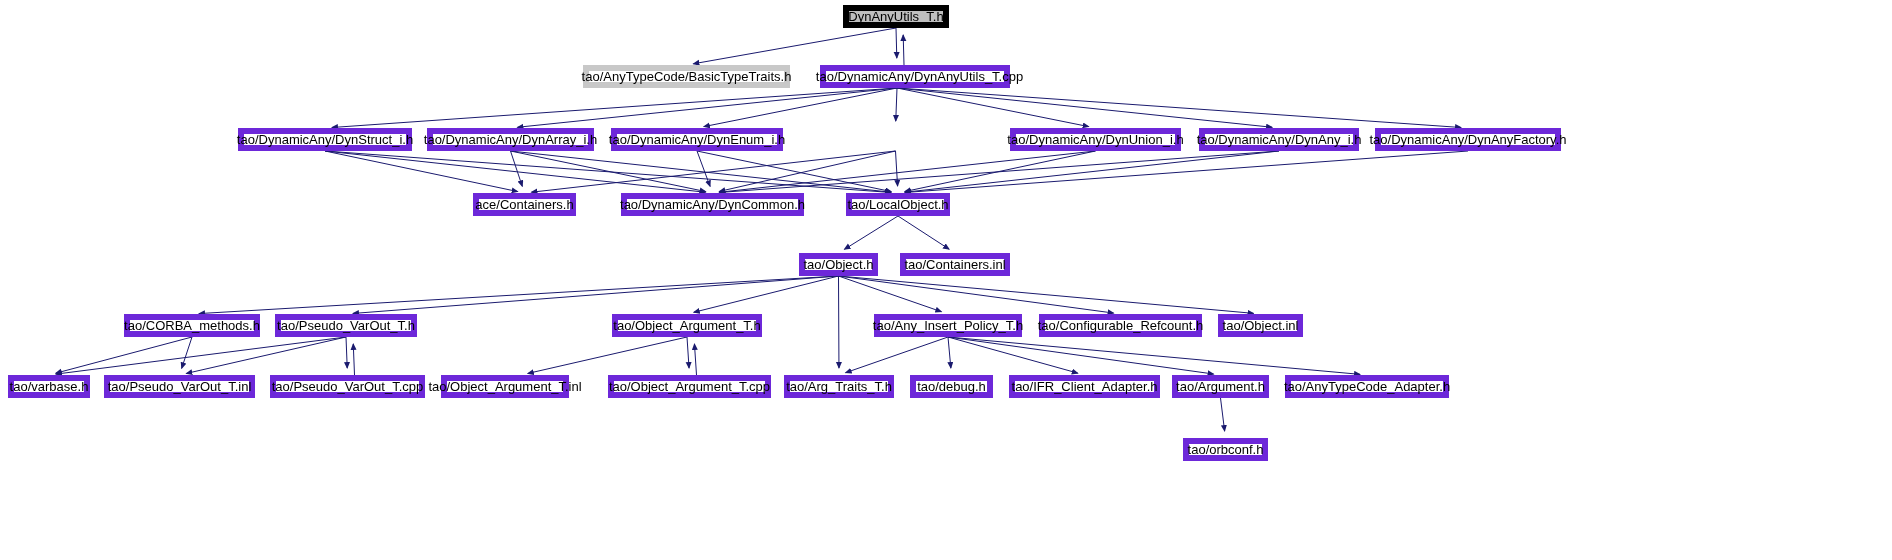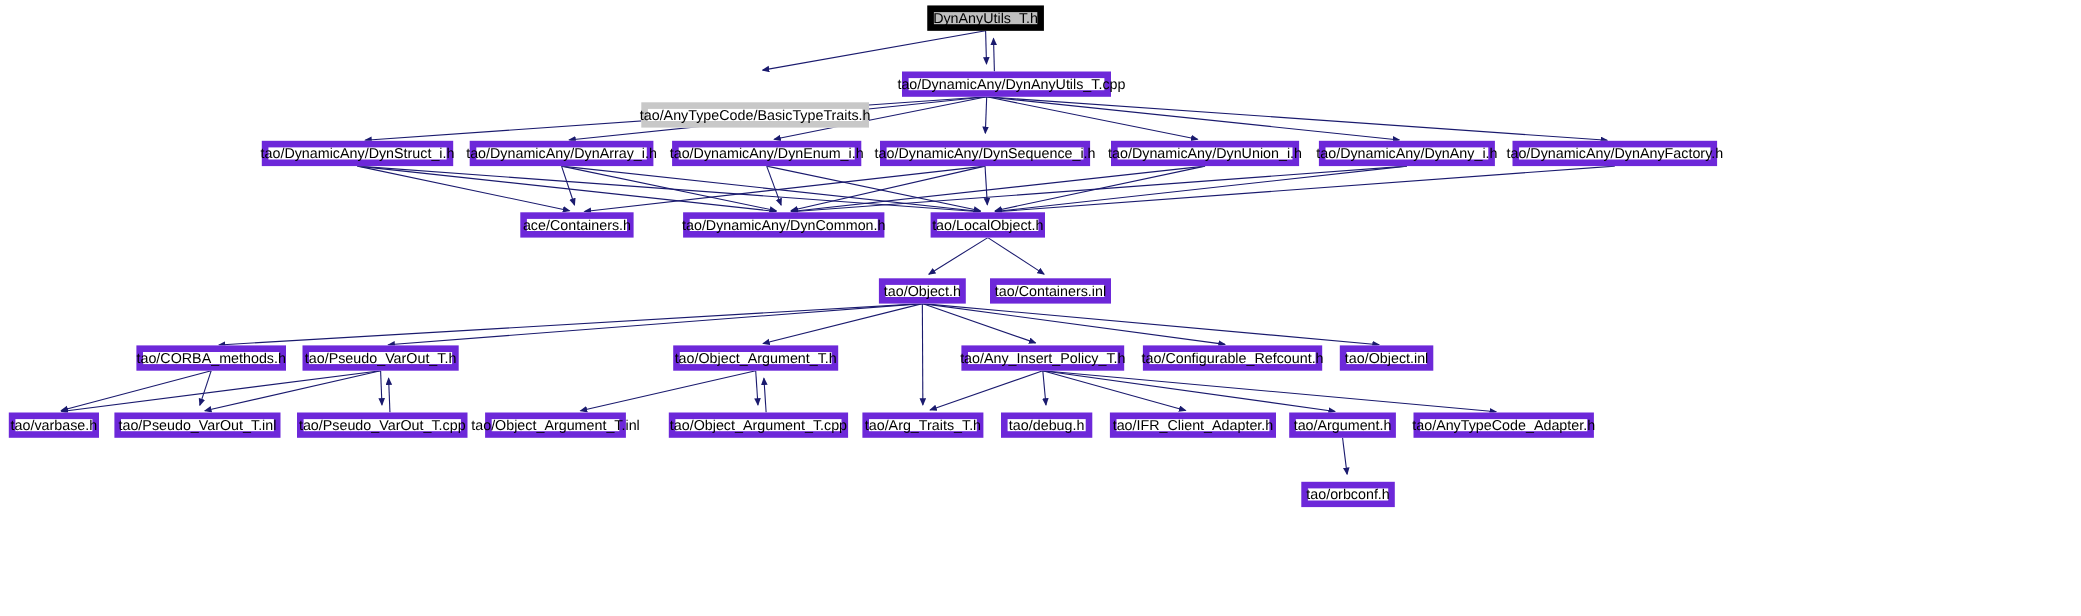--- a/index.html
+++ b/index.html
@@ -38,21 +38,20 @@
     height: 23px;
     padding: 0 7px;
     letter-spacing: 0px;
   }
   .node.root {
     background: #bfbfbf;
     border-color: #000000;
   }
   .node.faint {
     border-color: #c8c8c8;
-    margin-top: 28px;
   }
 </style>
 </head>
 <body>
 
 <div id="graph">
   <svg id="edges" viewBox="0 0 1892 560" xmlns="http://www.w3.org/2000/svg">
       <defs>
         <marker id="ah" markerWidth="7" markerHeight="7" refX="6" refY="3" orient="auto" markerUnits="userSpaceOnUse">
           <path d="M0,0 L7,3 L0,6 z" fill="#1a1a6e"></path>
@@ -120,23 +119,20 @@
     </div>
     <div class="node" style="left: 238px; top: 128px; width: 174px;">
       <span>tao/DynamicAny/DynStruct_i.h</span>
     </div>
     <div class="node" style="left: 427px; top: 128px; width: 167px;">
       <span>tao/DynamicAny/DynArray_i.h</span>
     </div>
     <div class="node" style="left: 611px; top: 128px; width: 172px;">
       <span>tao/DynamicAny/DynEnum_i.h</span>
     </div>
-    <div class="node" style="left: 800px; top: 128px; width: 191px;">
-      <span>tao/DynamicAny/DynSequence_i.h</span>
-    </div>
     <div class="node" style="left: 1010px; top: 128px; width: 171px;">
       <span>tao/DynamicAny/DynUnion_i.h</span>
     </div>
     <div class="node" style="left: 1199px; top: 128px; width: 160px;">
       <span>tao/DynamicAny/DynAny_i.h</span>
     </div>
     <div class="node" style="left: 1375px; top: 128px; width: 186px;">
       <span>tao/DynamicAny/DynAnyFactory.h</span>
     </div>
     <div class="node" style="left: 473px; top: 193px; width: 103px;">

